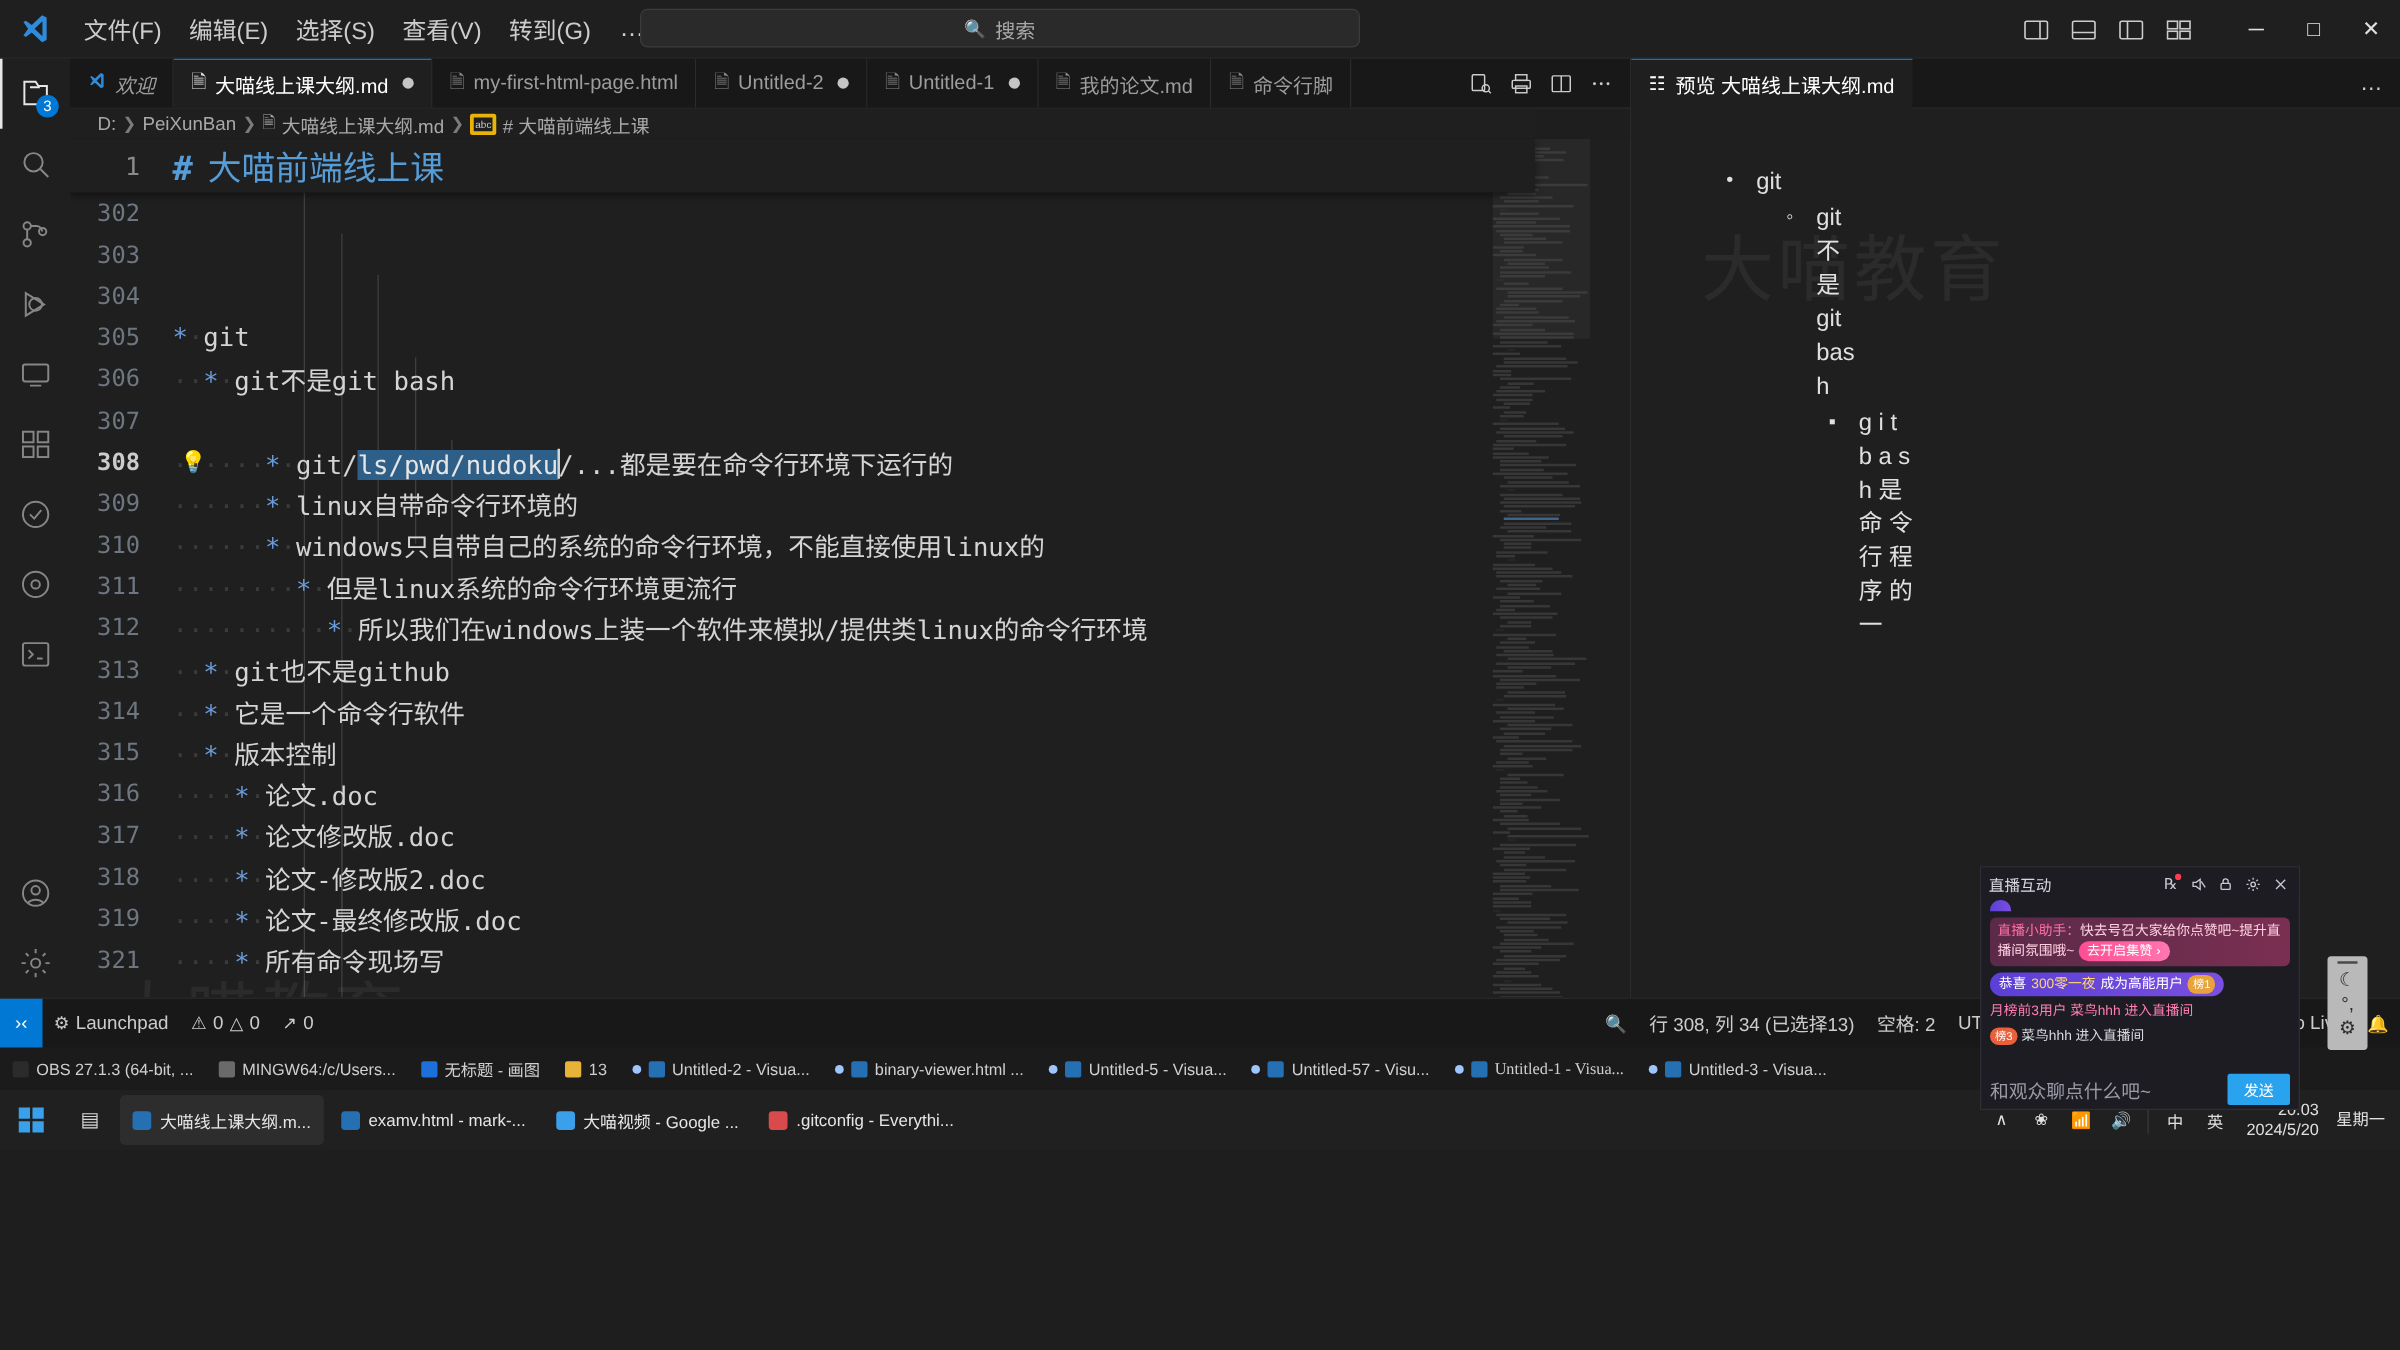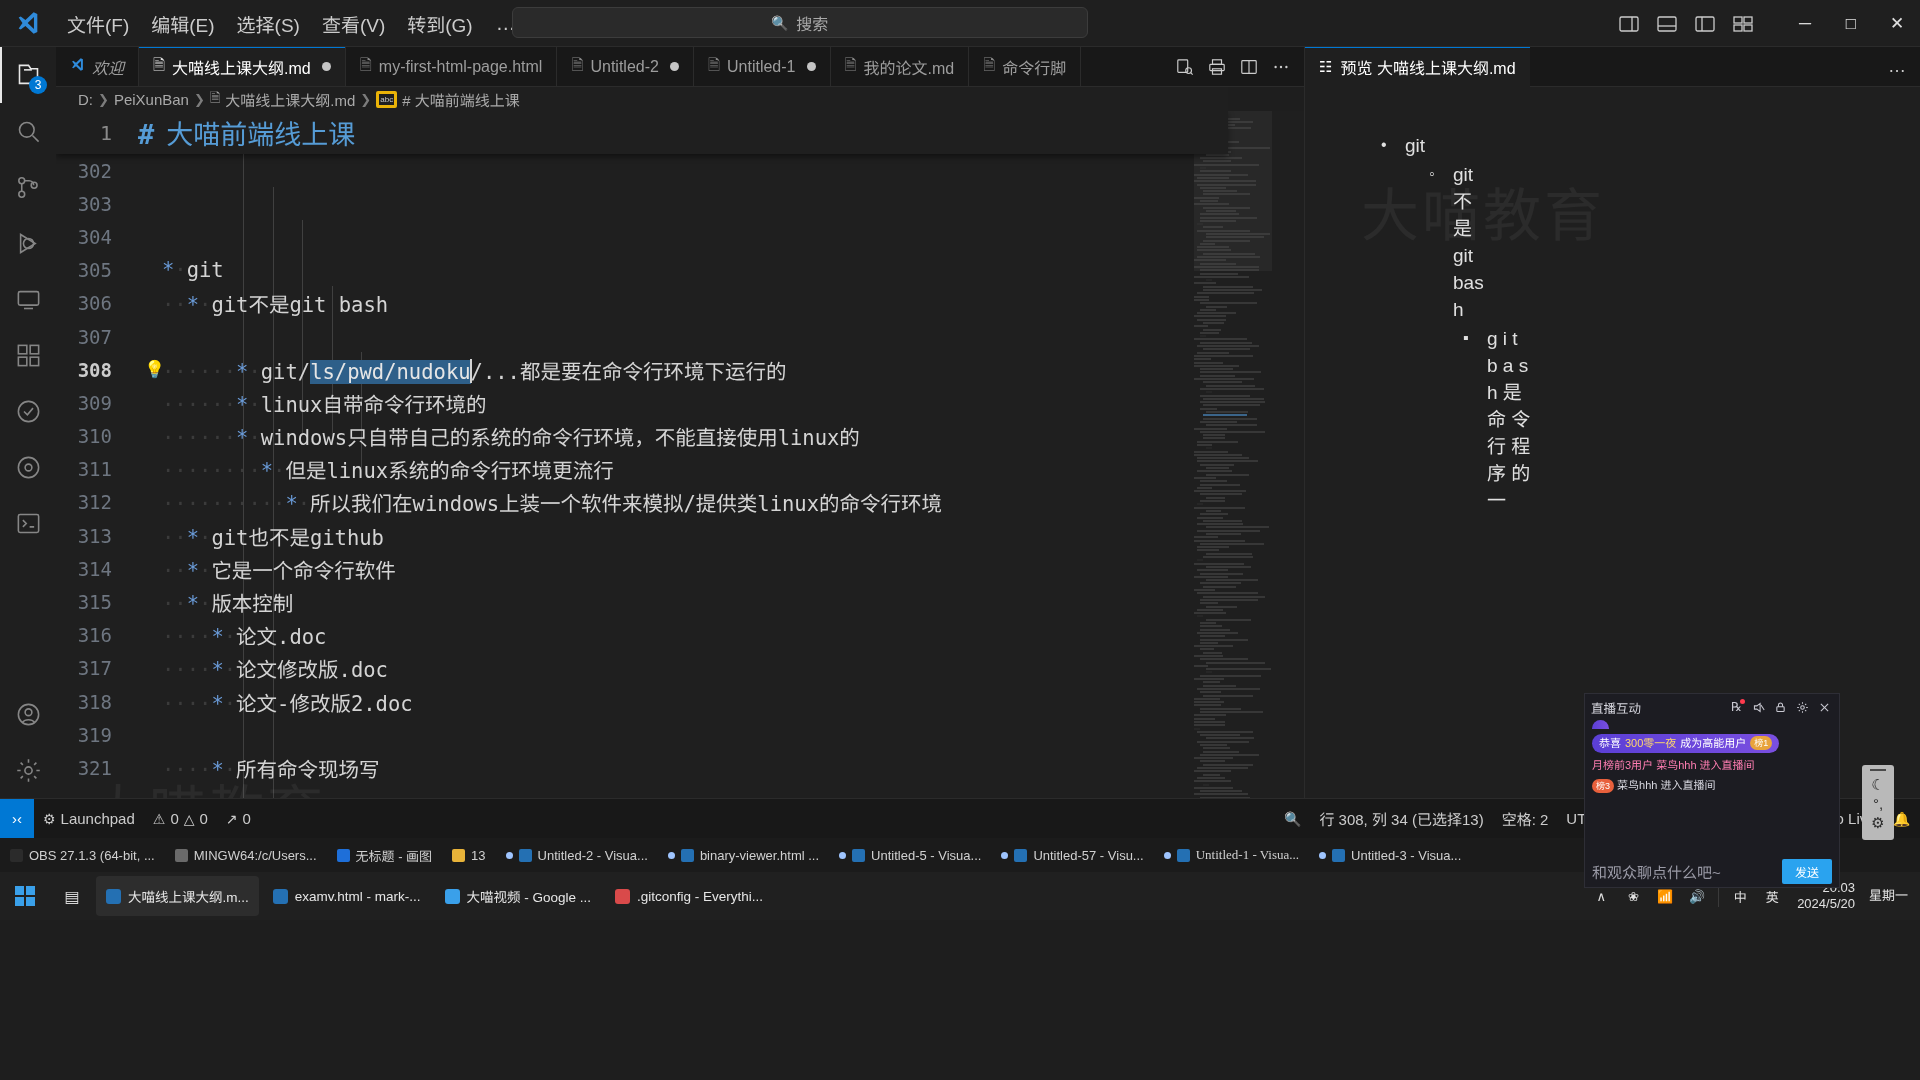--- a/index.html
+++ b/index.html
@@ -140,21 +140,21 @@
     width: 82px; text-align: right; padding-right: 26px; flex: 0 0 82px;
     color: #6e7681; font-size: 19px; font-family: "DejaVu Sans Mono", monospace;
   }
   .code-line.current .ln { color: #cccccc; font-weight: bold; }
   .bulb {
     position: absolute; left: 88px; width: 20px; text-align:center; font-size: 17px;
     cursor: default;
   }
   .code-text {
     font-family: "DejaVu Sans Mono", monospace; font-size: 20.5px;
-    color: #d4d4d4; white-space: pre; position: relative; margin-left: 24px;
+    color: #d4d4d4; white-space: pre; position: relative;
   }
   .ind { color: #3b3b3b; }
   .guide {
     position: absolute; top: 0; width: 1px; height: 33.2px; background: #404040;
   }
   .star { color: #6a9bd8; }
   .sel { background: #2e5f89; color: #e6e6e6; }
   .cursor-bar {
     display:inline-block; width: 2px; height: 24px; background:#d4d4d4;
     vertical-align: -4px; margin: 0 -1px;
@@ -639,20 +639,21 @@
         <span class="code-text"><span class="ind">····</span><span class="star">*</span><span class="ind">·</span><span>论文修改版.doc</span></span>
       </div>
 
       <div class="code-line">
         <span class="ln">318</span>
         <span class="code-text"><span class="ind">····</span><span class="star">*</span><span class="ind">·</span><span>论文-修改版2.doc</span></span>
       </div>
 
       <div class="code-line">
         <span class="ln">319</span>
+        <span class="code-text"><span class="ind">····</span><span class="star">*</span><span class="ind">·</span><span>论文-最终修改版.doc</span></span>
       </div>
 
 
       <div class="code-line">
         <span class="ln">321</span>
         <span class="code-text"><span class="ind">····</span><span class="star">*</span><span class="ind">·</span><span>所有命令现场写</span></span>
       </div>
 
     </div>
 
@@ -930,20 +931,29 @@
             <line x1="3.5" y1="3.5" x2="12.5" y2="12.5"></line>
             <line x1="12.5" y1="3.5" x2="3.5" y2="12.5"></line>
           </svg>
       </span>
     </div>
     <div class="lc-body">
       <div class="chat-row" style="overflow:hidden;height:9px;">
         <span class="chip-purple" style="font-size:10px;">&nbsp;</span>
       </div>
       <div class="chat-row">
+        <span class="chip-pink">
+          <span class="name">直播小助手：</span><span>快去号召大家给你点赞吧~提升直播间氛围哦~</span>
+          <span class="btn-pink">
+              <span>去开启集赞</span>
+              <span>›</span>
+            </span>
+        </span>
+      </div>
+      <div class="chat-row">
         <span class="chip-purple">
           <span>恭喜</span>
           <span class="hl">300零一夜</span>
           <span>成为高能用户</span>
           <span class="rank-badge yellow">榜1</span>
         </span>
       </div>
       <div class="chat-row chat-plain">月榜前3用户 菜鸟hhh 进入直播间</div>
       <div class="chat-row">
         <span class="rank-badge">榜3</span>

